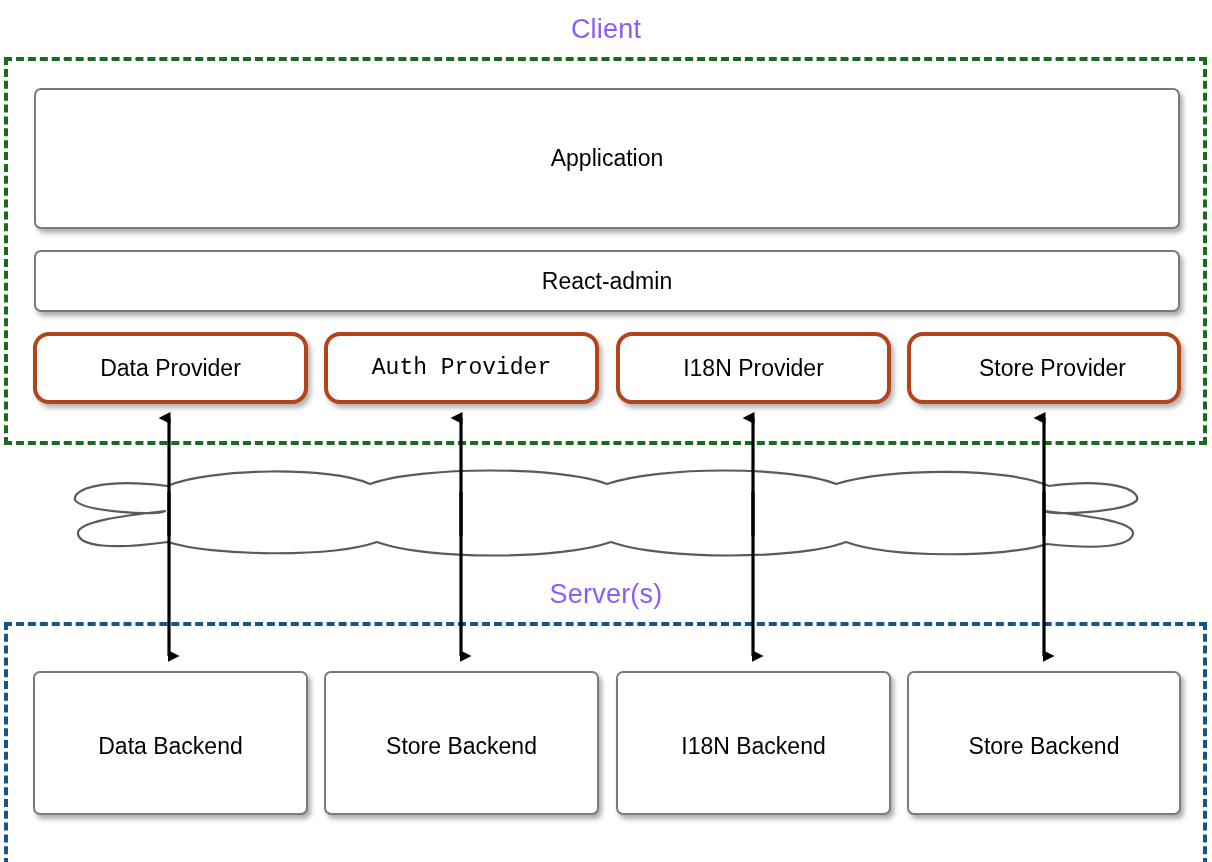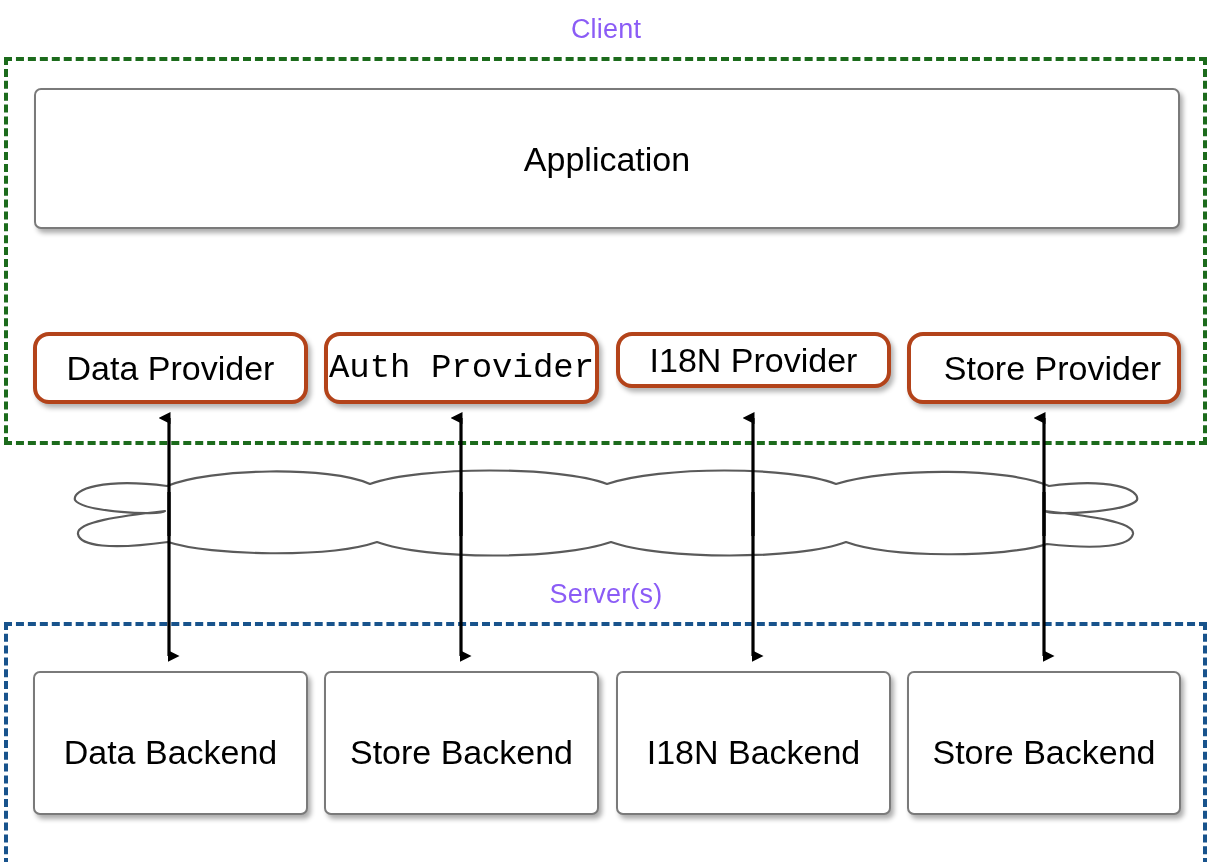--- a/index.html
+++ b/index.html
@@ -61,21 +61,21 @@
     position: absolute;
     box-sizing: border-box;
     background: #ffffff;
     border: 2px solid #7a7a7a;
     border-radius: 7px;
     box-shadow: 3px 4px 5px rgba(0,0,0,0.33);
     display: flex;
     align-items: center;
     justify-content: center;
     color: #000000;
-    font-size: 34px;
+    font-size: 23px;
     line-height: 1;
     white-space: nowrap;
   }
 
   .node.provider {
     border: 4px solid #b3431a;
     border-radius: 16px;
     box-shadow: 3px 4px 5px rgba(0,0,0,0.3);
   }
 
@@ -84,21 +84,21 @@
     padding-top: 62px;
     text-align: right;
   }
 
   
   #application-box { left: 34px;  top: 88px;  width: 1146px; height: 141px; }
   #react-admin-box { left: 34px;  top: 250px; width: 1146px; height: 62px;  }
 
   #data-provider-box  { left: 33px;  top: 332px; width: 275px; height: 72px; }
   #auth-provider-box  { left: 324px; top: 332px; width: 275px; height: 72px; font-family: Liberation Mono, monospace; }
-  #i18n-provider-box  { left: 616px; top: 332px; width: 275px; height: 56px; }
+  #i18n-provider-box  { left: 616px; top: 332px; width: 275px; height: 72px; }
   #store-provider-box { left: 907px; top: 332px; width: 274px; height: 72px; padding-left: 17px; }
 
   
   #data-backend-box  { left: 33px;  top: 671px; width: 275px; height: 144px; }
   #auth-backend-box  { left: 324px; top: 671px; width: 275px; height: 144px; }
   #i18n-backend-box  { left: 616px; top: 671px; width: 275px; height: 144px; }
   #store-backend-box { left: 907px; top: 671px; width: 274px; height: 144px; }
 
   
   #network-svg {
@@ -116,20 +116,23 @@
 <div id="canvas">
 
   <div class="zone-title" id="client-title">Client</div>
 
   <div class="zone-frame" id="client-zone"></div>
 
   <div class="node" id="application-box">
     <span>Application</span>
   </div>
 
+  <div class="node" id="react-admin-box">
+    <span>React-admin</span>
+  </div>
 
   <div class="node provider" id="data-provider-box">
     <span>Data Provider</span>
   </div>
   <div class="node provider" id="auth-provider-box">
     <span>Auth Provider</span>
   </div>
   <div class="node provider" id="i18n-provider-box">
     <span>I18N Provider</span>
   </div>

